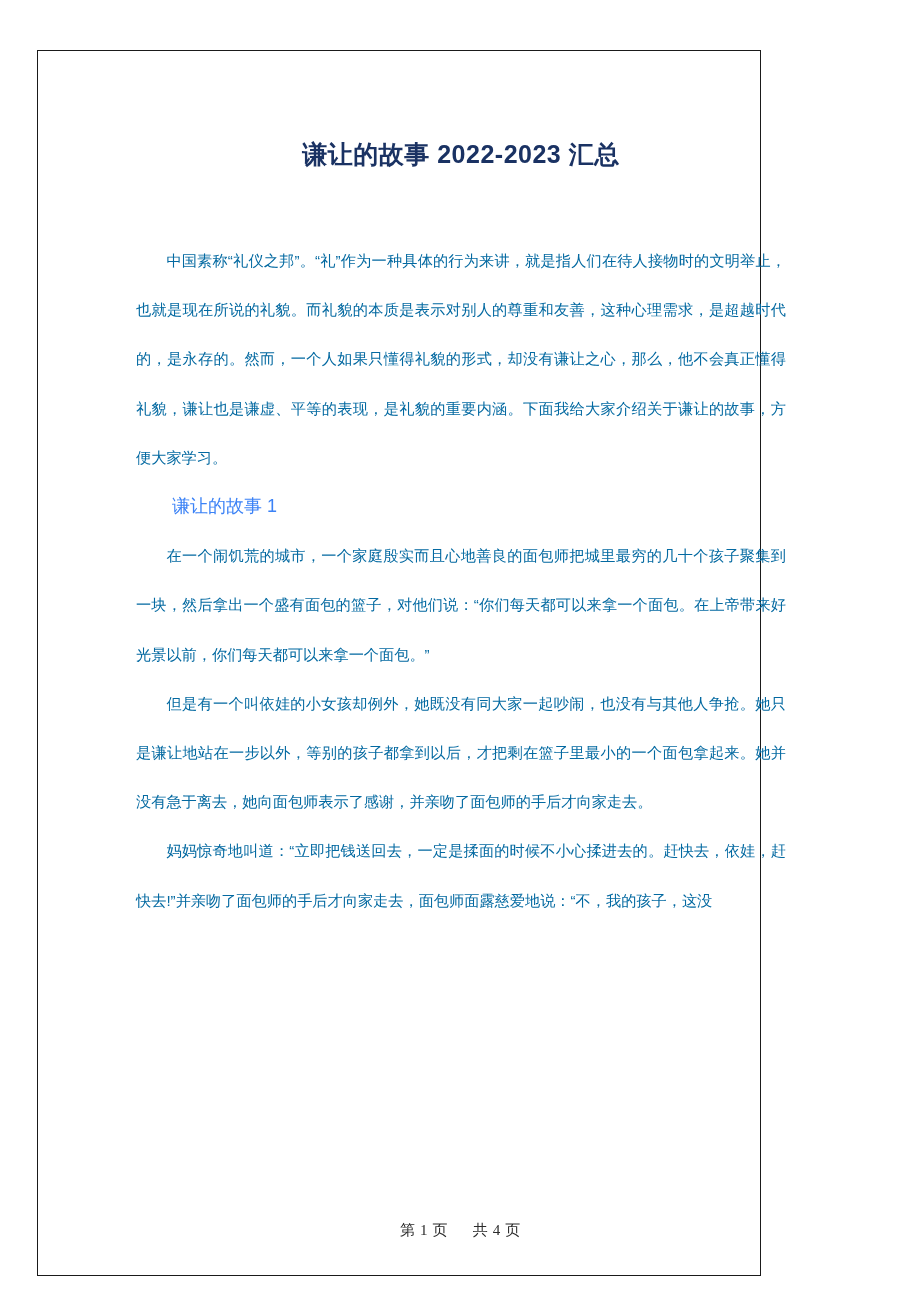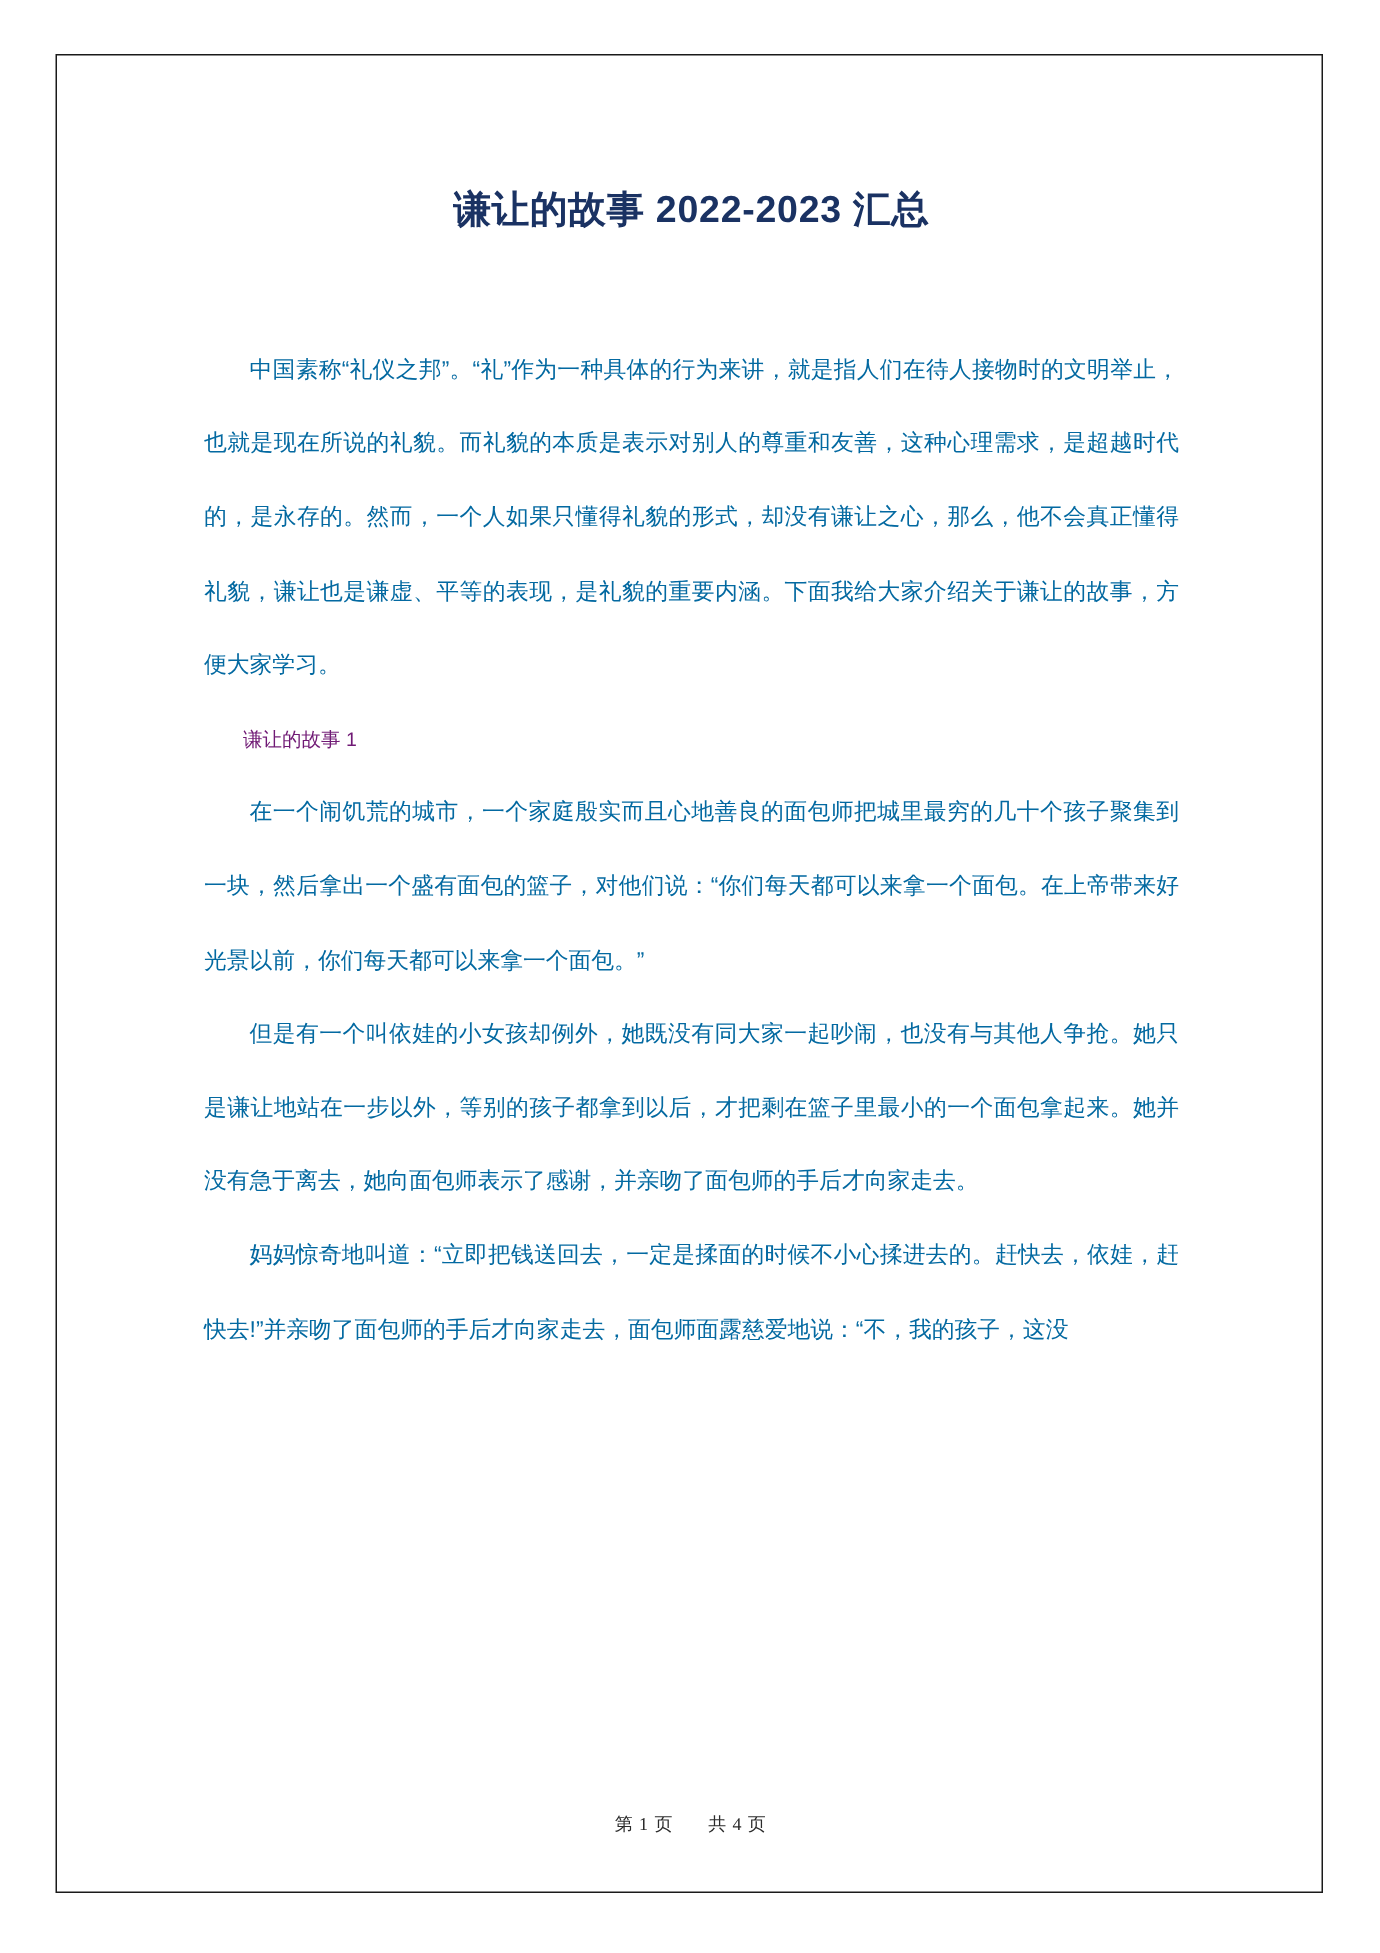--- a/index.html
+++ b/index.html
@@ -13,22 +13,22 @@
     position: relative;
     overflow: hidden;
     font-family: "Liberation Sans", "DejaVu Sans", sans-serif;
     -webkit-font-smoothing: antialiased;
   }
 
   
   #page-frame {
     position: absolute;
     left: 37px;
-    top: 36px;
-    width: 845px;
+    top: 50px;
+    width: 724px;
     height: 1226px;
     border: 1px solid #1a1a1a;
     box-sizing: border-box;
     background: #ffffff;
   }
 
   
   #doc-body {
     position: absolute;
     left: 98px;        
@@ -67,35 +67,35 @@
     color: #0369a1;
     text-align: justify;
     text-justify: inter-ideograph;
     text-indent: 2em;
     word-break: break-all;
   }
 
   p.heading-line {
     margin: 0;
     padding: 0;
-    font-size: 13px;
+    font-size: 18px;
     line-height: 49.2px;
-    color: #701a75;
+    color: #3b82f6;
     text-indent: 2em;
     white-space: nowrap;
   }
 
   #page-footer {
     position: absolute;
     left: 0;
     top: 1168px;       
     width: 845px;
     text-align: center;
     font-family: "Liberation Serif", "DejaVu Serif", serif;
-    font-size: 12px;
+    font-size: 15px;
     color: #2b2b2b;
     line-height: 22px;
     letter-spacing: 0.6px;
   }
   #page-footer .gap { display: inline-block; width: 16px; }
 </style>
 </head>
 <body>
 
 <div id="page-frame">

